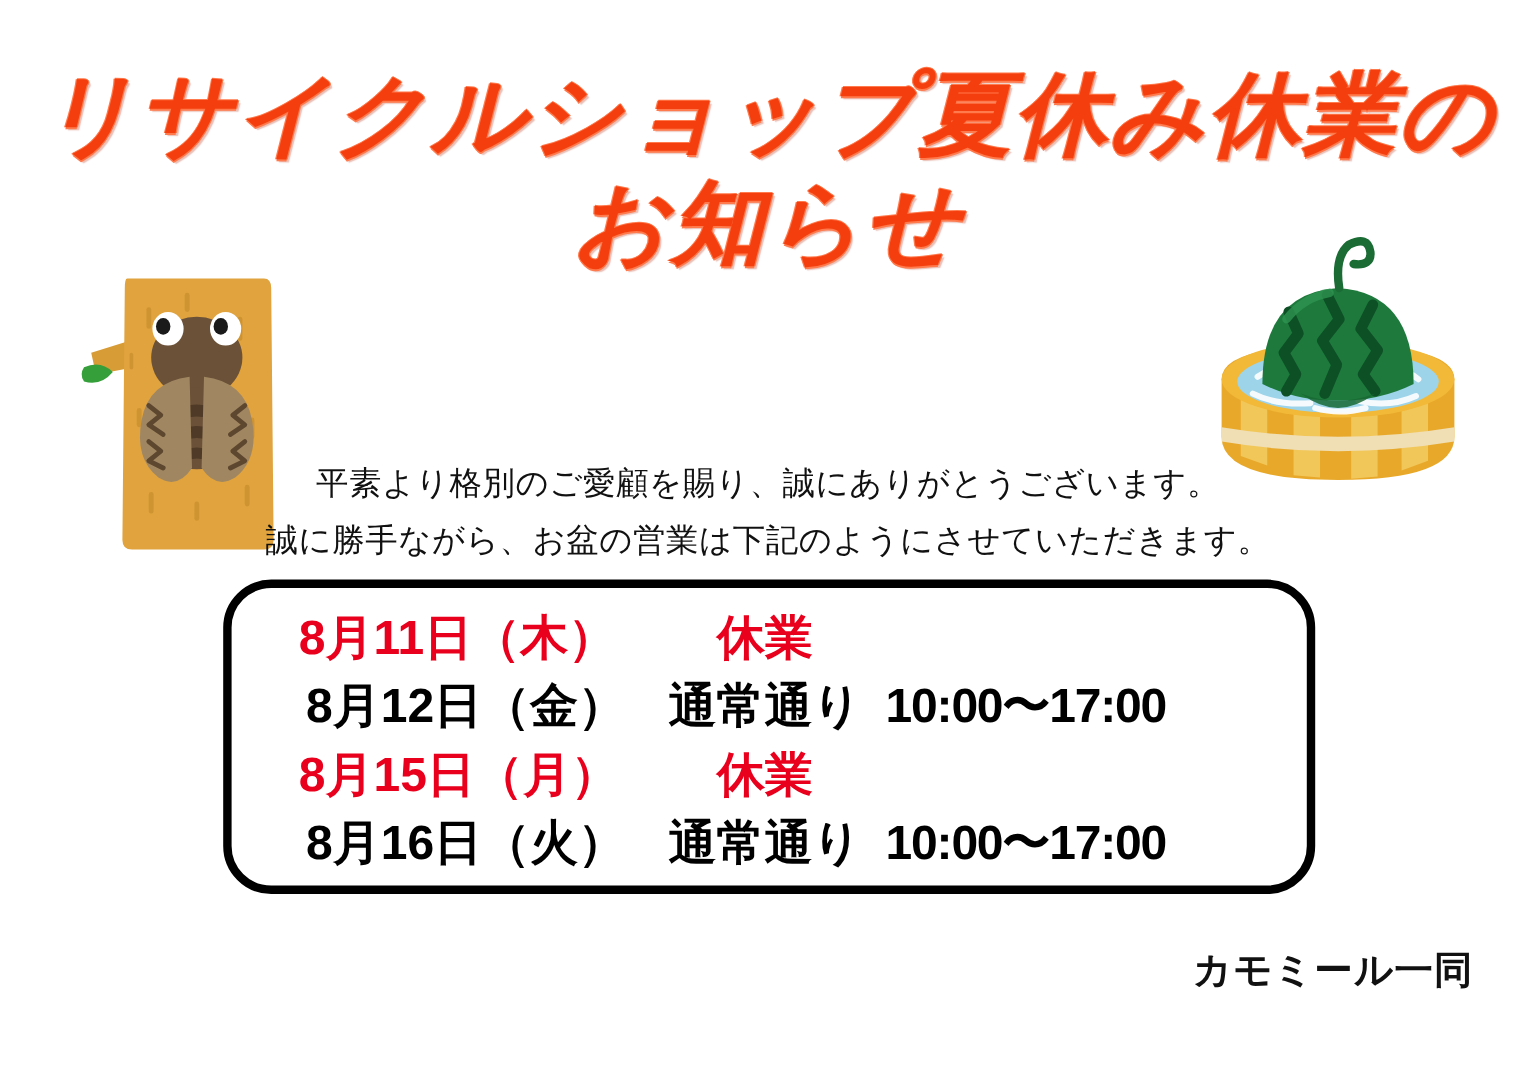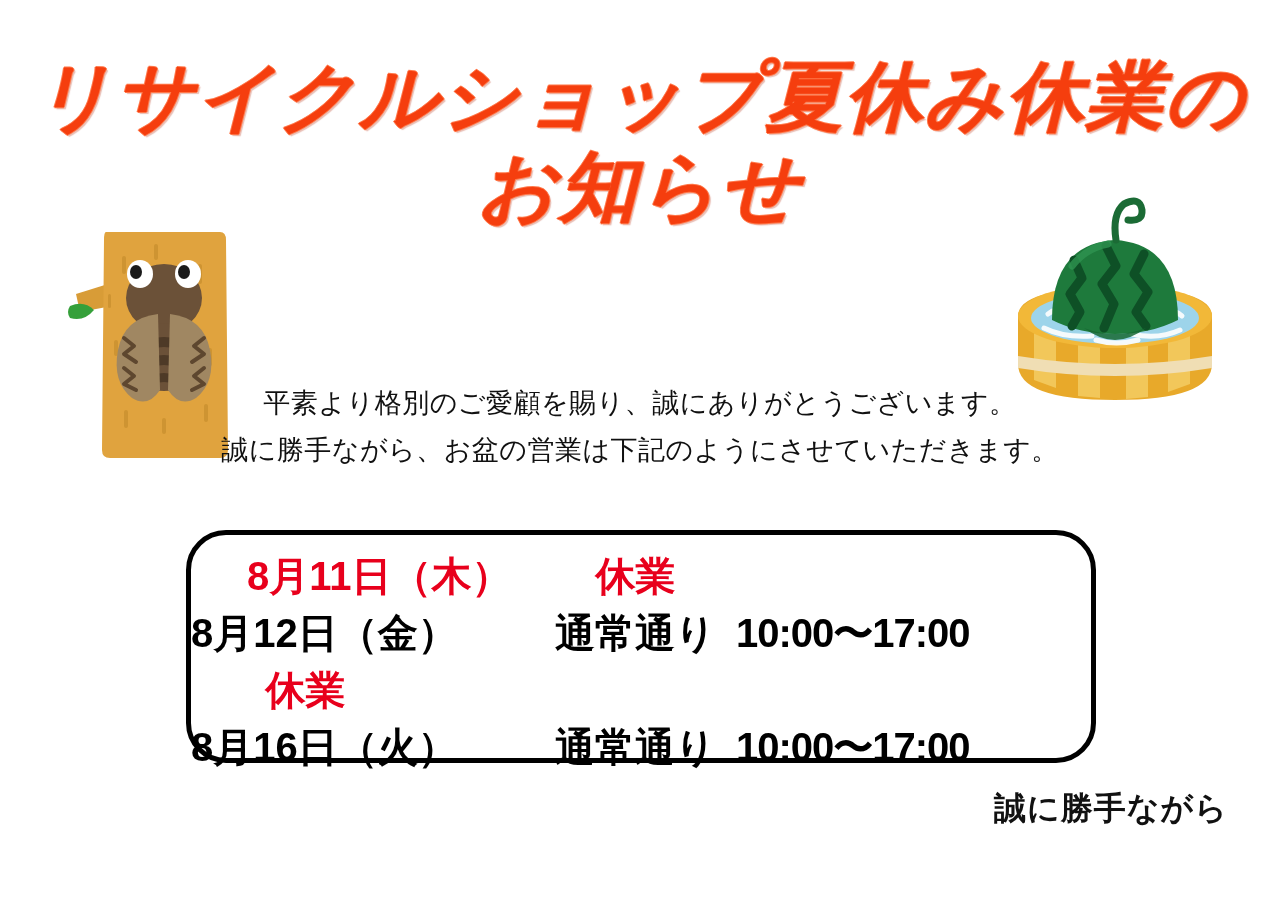--- a/index.html
+++ b/index.html
@@ -64,45 +64,45 @@
     letter-spacing: 0.5px;
     white-space: nowrap;
   }
 
   
   .schedule-box {
     position: absolute;
     left: 186px;
     top: 483px;
     width: 910px;
-    height: 233px;
-    border: 5px solid #000000;
+    height: 262px;
+    border: 7px solid #000000;
     border-radius: 40px;
     background: #ffffff;
     box-sizing: border-box;
-    margin-top: 47px;
   }
   .schedule-rows {
     position: absolute;
     left: 0;
     top: 14px;
     width: 100%;
   }
   .schedule-row {
     display: flex;
     align-items: baseline;
     height: 57px;
     font-size: 40px;
     font-weight: 700;
     letter-spacing: 0px;
     white-space: nowrap;
   }
   .schedule-row .col-date {
     width: 330px;
     text-align: left;
+    padding-left: 62px;
     box-sizing: border-box;
   }
   .schedule-row .col-status {
     width: 215px;
     text-align: center;
     padding-left: 14px;
     box-sizing: border-box;
   }
   .schedule-row .col-hours {
     text-align: right;
@@ -243,28 +243,29 @@
         <span class="col-hours"></span>
       </div>
 
       <div class="schedule-row row-open">
         <span class="col-date">8月12日（金）</span>
         <span class="col-status">通常通り</span>
         <span class="col-hours">10:00〜17:00</span>
       </div>
 
       <div class="schedule-row row-closed">
+        <span class="col-date">8月15日（月）</span>
         <span class="col-status">休業</span>
         <span class="col-hours"></span>
       </div>
 
       <div class="schedule-row row-open">
         <span class="col-date">8月16日（火）</span>
         <span class="col-status">通常通り</span>
         <span class="col-hours">10:00〜17:00</span>
       </div>
 
     </div>
   </div>
 
-  <div class="signature">誠に勝手ながら</div>
+  <div class="signature">カモミール一同</div>
 
 </div>
 
 </body></html>

